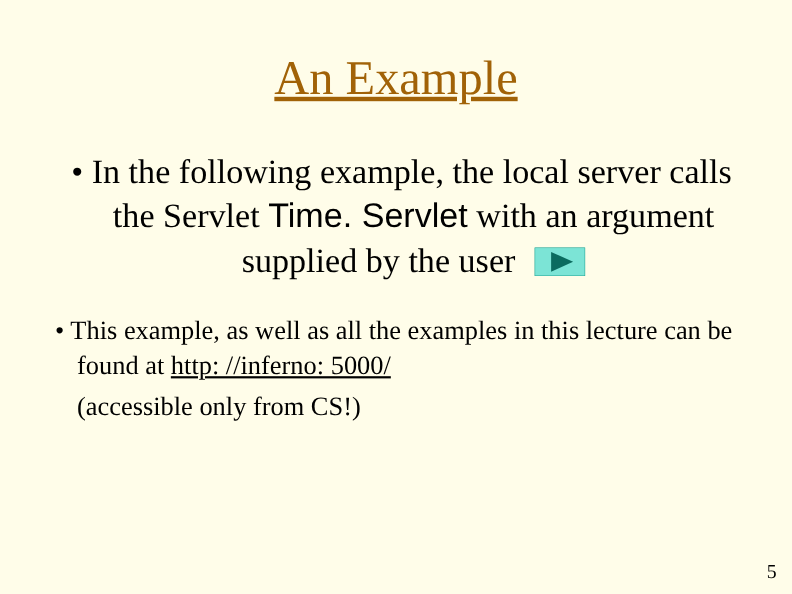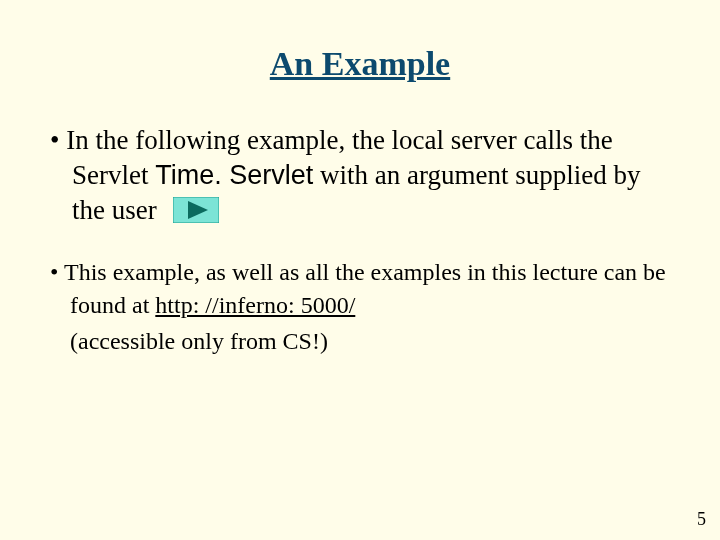--- a/index.html
+++ b/index.html
@@ -15,33 +15,34 @@
   }
   .slide {
     box-sizing: border-box;
     width: 720px;
     height: 540px;
     padding: 45px 40px 0 40px;
     position: relative;
   }
   h1.title {
     text-align: center;
-    color: #0c4a6e;
-    font-weight: bold;
+    color: #a16207;
+    font-weight: normal;
     text-decoration: underline;
-    font-size: 34px;
+    font-size: 44px;
     margin: 0 0 40px 0;
   }
   ul { margin: 0; padding: 0; list-style: none; }
   .b1 {
-    font-size: 27px;
+    font-size: 31px;
     line-height: 1.3;
     margin: 0 0 28px 10px;
     text-indent: -22px;
     padding-left: 22px;
+    text-align: center;
   }
   .b2 {
     font-size: 24px;
     line-height: 1.35;
     margin: 0 0 4px 10px;
     text-indent: -20px;
     padding-left: 20px;
   }
   .b2-cont {
     font-size: 24px;

